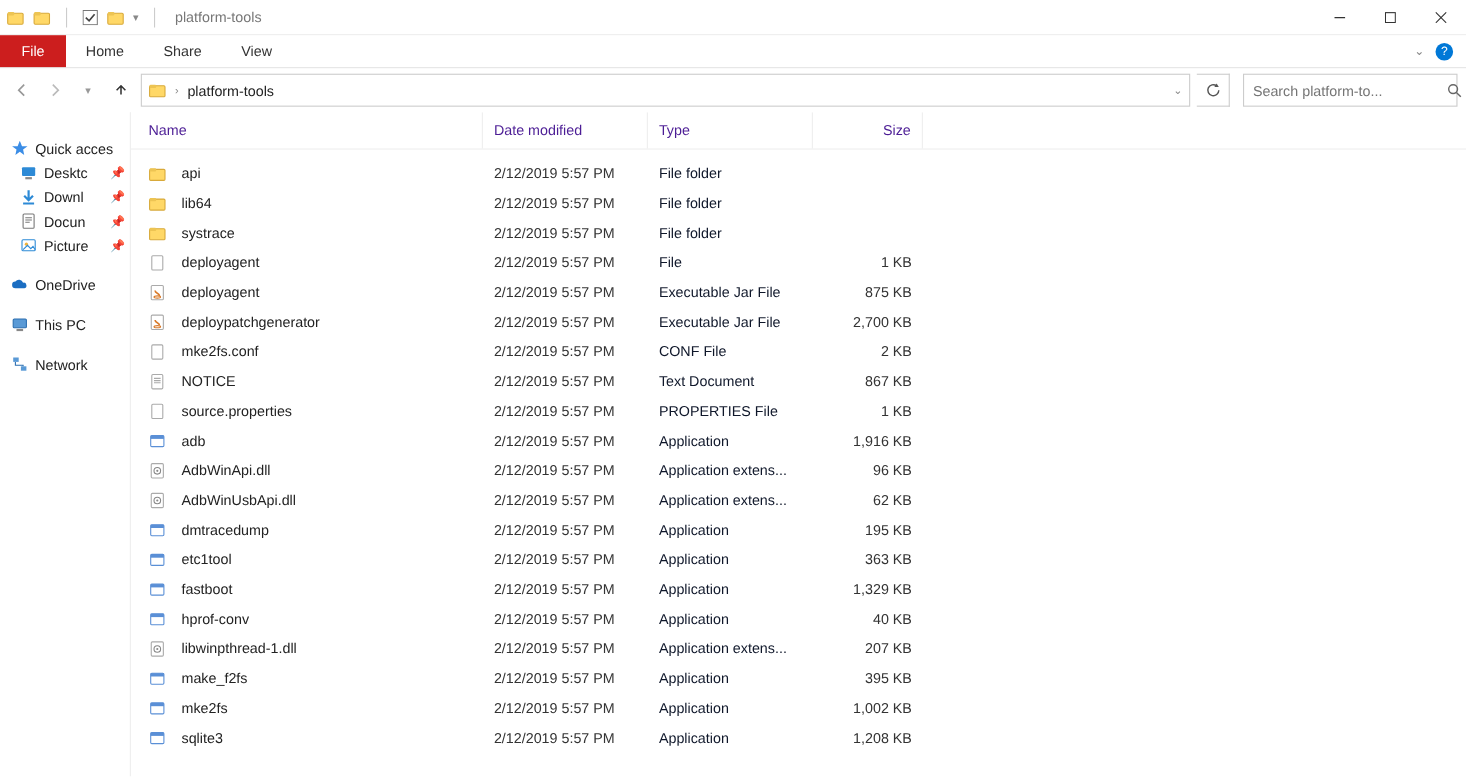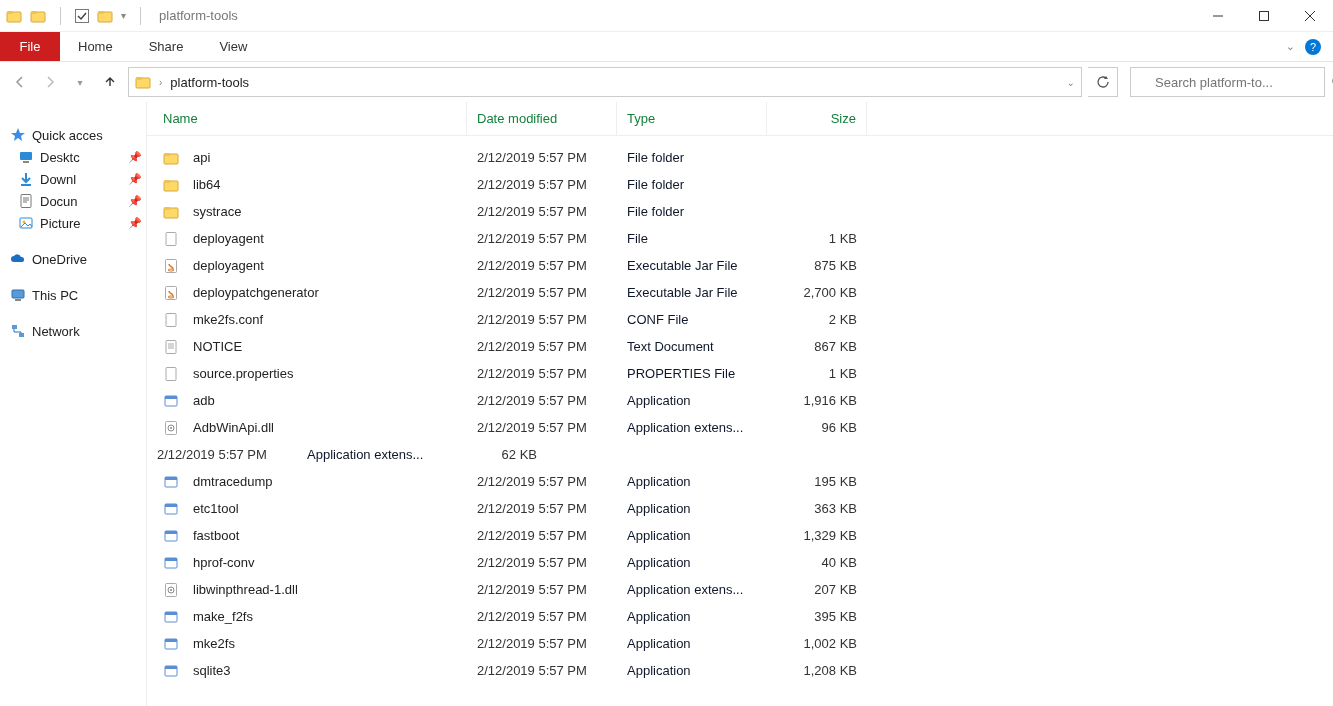--- a/index.html
+++ b/index.html
@@ -24,39 +24,39 @@
 
   
   .navbar { height: 40px; display: flex; align-items: center; gap: 6px; padding: 4px 8px; }
   .navbtn { width: 24px; height: 24px; display: flex; align-items: center; justify-content: center; color: #888; }
   .navbtn.enabled { color: #333; }
   .addrbox { flex: 1; height: 30px; border: 1px solid #ccc; display: flex; align-items: center; padding: 0 6px; gap: 8px; }
   .addrbox .crumb { color: #222; }
   .addrbox .chev { color: #888; font-size: 10px; }
   .addrbox .spacer { flex: 1; }
   .refreshbox { width: 30px; height: 30px; border: 1px solid #ccc; border-left: none; display: flex; align-items: center; justify-content: center; color: #555; }
-  .searchbox { width: 195px; height: 30px; border: 1px solid #ccc; margin-left: 6px; display: flex; align-items: center; padding: 0 24px; }
+  .searchbox { width: 195px; height: 30px; border: 1px solid #ccc; margin-left: 6px; display: flex; align-items: center; padding: 0 8px; }
   .searchbox input { border: none; outline: none; flex: 1; font-size: 13px; color: #666; background: transparent; }
   .searchbox .sicon { color: #666; }
 
   
   .main { display: flex; height: calc(706px - 32px - 30px - 40px); }
 
   
-  .sidebar { width: 147px; border-right: 1px solid #eee; padding-top: 22px; font-size: 13px; }
+  .sidebar { width: 119px; border-right: 1px solid #eee; padding-top: 22px; font-size: 13px; }
   .side-item { display: flex; align-items: center; gap: 6px; padding: 4px 4px 4px 18px; height: 22px; white-space: nowrap; overflow: hidden; color: #222; }
   .side-item.top { padding-left: 10px; }
   .side-group { margin-bottom: 14px; }
   .side-item .pin { margin-left: auto; color: #777; font-size: 11px; }
   .side-item .label { overflow: hidden; text-overflow: ellipsis; }
   .side-icon { width: 16px; height: 16px; display: inline-flex; align-items: center; justify-content: center; flex: 0 0 16px; }
 
   
   .filepane { flex: 1; overflow: auto; }
-  .cols { display: flex; align-items: center; height: 34px; border-bottom: 1px solid #eee; color: #15803d; font-size: 13px; }
+  .cols { display: flex; align-items: center; height: 34px; border-bottom: 1px solid #eee; color: #4c1d95; font-size: 13px; }
   .col { padding: 0 10px; border-right: 1px solid #eee; height: 100%; display: flex; align-items: center; }
   .col.name { width: 320px; padding-left: 16px; }
   .col.date { width: 150px; }
   .col.type { width: 150px; }
   .col.size { width: 100px; justify-content: flex-end; }
   .rows { padding-top: 8px; }
   .row { display: flex; align-items: center; height: 27px; font-size: 13px; color: #222; }
   .cell { padding: 0 10px; }
   .cell.name { width: 320px; padding-left: 16px; display: flex; align-items: center; gap: 14px; }
   .cell.date { width: 150px; color: #333; }
@@ -432,89 +432,99 @@
                 <circle cx="8" cy="8" r="1" fill="#888"></circle>
               </svg>
             </span>
             <span>AdbWinApi.dll</span>
           </div>
           <div class="cell date">2/12/2019 5:57 PM</div>
           <div class="cell type">Application extens...</div>
           <div class="cell size">96 KB</div>
         </div>
         <div class="row">
-          <div class="cell date">2/12/2019 5:57 PM</div>
-          <div class="cell type">Application extens...</div>
-          <div class="cell size">62 KB</div>
-        </div>
-        <div class="row">
-          <div class="cell name">
-            <span class="ficon">
-              <svg width="16" height="16">
-                <rect x="2" y="3" width="12" height="10" rx="1" fill="#fff" stroke="#5a8fd6"></rect>
-                <rect x="2" y="3" width="12" height="3" fill="#5a8fd6"></rect>
-              </svg>
-            </span>
-            <span>dmtracedump</span>
-          </div>
-          <div class="cell date">2/12/2019 5:57 PM</div>
-          <div class="cell type">Application</div>
-          <div class="cell size">195 KB</div>
-        </div>
-        <div class="row">
-          <div class="cell name">
-            <span class="ficon">
-              <svg width="16" height="16">
-                <rect x="2" y="3" width="12" height="10" rx="1" fill="#fff" stroke="#5a8fd6"></rect>
-                <rect x="2" y="3" width="12" height="3" fill="#5a8fd6"></rect>
-              </svg>
-            </span>
-            <span>etc1tool</span>
-          </div>
-          <div class="cell date">2/12/2019 5:57 PM</div>
-          <div class="cell type">Application</div>
-          <div class="cell size">363 KB</div>
-        </div>
-        <div class="row">
-          <div class="cell name">
-            <span class="ficon">
-              <svg width="16" height="16">
-                <rect x="2" y="3" width="12" height="10" rx="1" fill="#fff" stroke="#5a8fd6"></rect>
-                <rect x="2" y="3" width="12" height="3" fill="#5a8fd6"></rect>
-              </svg>
-            </span>
-            <span>fastboot</span>
-          </div>
-          <div class="cell date">2/12/2019 5:57 PM</div>
-          <div class="cell type">Application</div>
-          <div class="cell size">1,329 KB</div>
-        </div>
-        <div class="row">
-          <div class="cell name">
-            <span class="ficon">
-              <svg width="16" height="16">
-                <rect x="2" y="3" width="12" height="10" rx="1" fill="#fff" stroke="#5a8fd6"></rect>
-                <rect x="2" y="3" width="12" height="3" fill="#5a8fd6"></rect>
-              </svg>
-            </span>
-            <span>hprof-conv</span>
-          </div>
-          <div class="cell date">2/12/2019 5:57 PM</div>
-          <div class="cell type">Application</div>
-          <div class="cell size">40 KB</div>
-        </div>
-        <div class="row">
           <div class="cell name">
             <span class="ficon">
               <svg width="16" height="16">
                 <rect x="2.5" y="1.5" width="11" height="13" rx="1" fill="#fff" stroke="#aaa"></rect>
                 <circle cx="8" cy="8" r="3" fill="none" stroke="#888"></circle>
                 <circle cx="8" cy="8" r="1" fill="#888"></circle>
               </svg>
             </span>
+            <span>AdbWinUsbApi.dll</span>
+          </div>
+          <div class="cell date">2/12/2019 5:57 PM</div>
+          <div class="cell type">Application extens...</div>
+          <div class="cell size">62 KB</div>
+        </div>
+        <div class="row">
+          <div class="cell name">
+            <span class="ficon">
+              <svg width="16" height="16">
+                <rect x="2" y="3" width="12" height="10" rx="1" fill="#fff" stroke="#5a8fd6"></rect>
+                <rect x="2" y="3" width="12" height="3" fill="#5a8fd6"></rect>
+              </svg>
+            </span>
+            <span>dmtracedump</span>
+          </div>
+          <div class="cell date">2/12/2019 5:57 PM</div>
+          <div class="cell type">Application</div>
+          <div class="cell size">195 KB</div>
+        </div>
+        <div class="row">
+          <div class="cell name">
+            <span class="ficon">
+              <svg width="16" height="16">
+                <rect x="2" y="3" width="12" height="10" rx="1" fill="#fff" stroke="#5a8fd6"></rect>
+                <rect x="2" y="3" width="12" height="3" fill="#5a8fd6"></rect>
+              </svg>
+            </span>
+            <span>etc1tool</span>
+          </div>
+          <div class="cell date">2/12/2019 5:57 PM</div>
+          <div class="cell type">Application</div>
+          <div class="cell size">363 KB</div>
+        </div>
+        <div class="row">
+          <div class="cell name">
+            <span class="ficon">
+              <svg width="16" height="16">
+                <rect x="2" y="3" width="12" height="10" rx="1" fill="#fff" stroke="#5a8fd6"></rect>
+                <rect x="2" y="3" width="12" height="3" fill="#5a8fd6"></rect>
+              </svg>
+            </span>
+            <span>fastboot</span>
+          </div>
+          <div class="cell date">2/12/2019 5:57 PM</div>
+          <div class="cell type">Application</div>
+          <div class="cell size">1,329 KB</div>
+        </div>
+        <div class="row">
+          <div class="cell name">
+            <span class="ficon">
+              <svg width="16" height="16">
+                <rect x="2" y="3" width="12" height="10" rx="1" fill="#fff" stroke="#5a8fd6"></rect>
+                <rect x="2" y="3" width="12" height="3" fill="#5a8fd6"></rect>
+              </svg>
+            </span>
+            <span>hprof-conv</span>
+          </div>
+          <div class="cell date">2/12/2019 5:57 PM</div>
+          <div class="cell type">Application</div>
+          <div class="cell size">40 KB</div>
+        </div>
+        <div class="row">
+          <div class="cell name">
+            <span class="ficon">
+              <svg width="16" height="16">
+                <rect x="2.5" y="1.5" width="11" height="13" rx="1" fill="#fff" stroke="#aaa"></rect>
+                <circle cx="8" cy="8" r="3" fill="none" stroke="#888"></circle>
+                <circle cx="8" cy="8" r="1" fill="#888"></circle>
+              </svg>
+            </span>
             <span>libwinpthread-1.dll</span>
           </div>
           <div class="cell date">2/12/2019 5:57 PM</div>
           <div class="cell type">Application extens...</div>
           <div class="cell size">207 KB</div>
         </div>
         <div class="row">
           <div class="cell name">
             <span class="ficon">
               <svg width="16" height="16">

